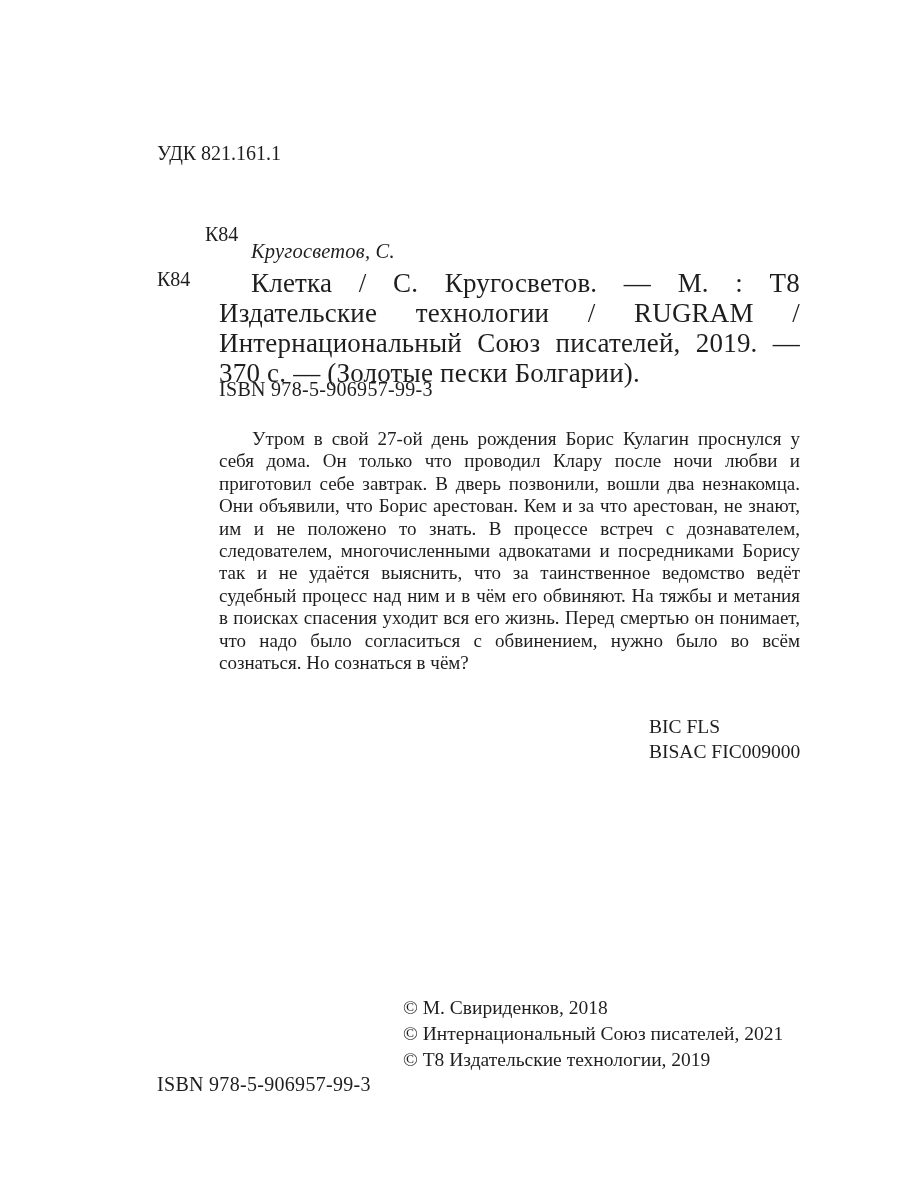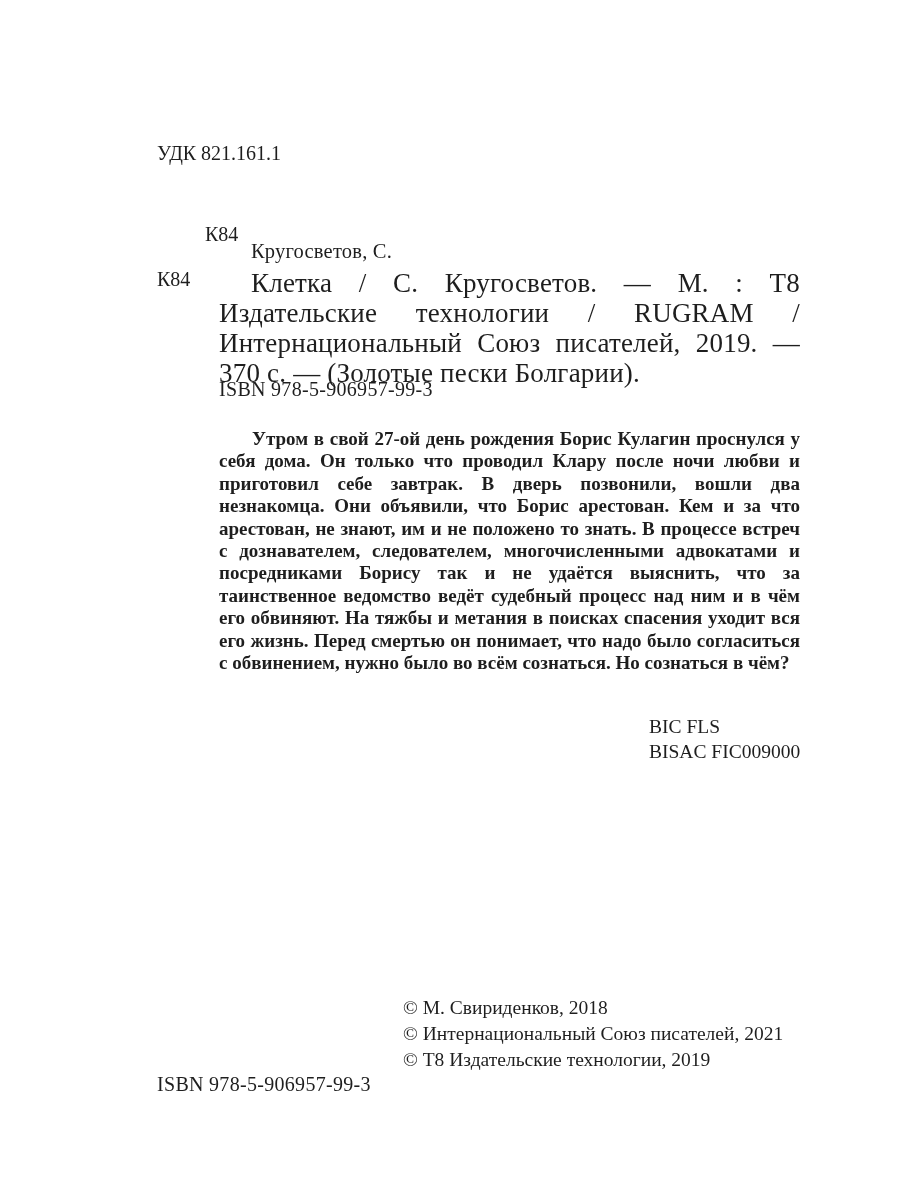--- a/index.html
+++ b/index.html
@@ -23,20 +23,21 @@
     font-size: 20px;
     line-height: 27px;
     white-space: pre;
   }
   .udk-block .author-code { padding-left: 48px; }
 
   .author-line {
     left: 222px; top: 240px;
     font-size: 20.5px;
     letter-spacing: 0.2px;
+    font-style: italic;
   }
 
   .margin-code {
     left: 128px; top: 268px;
     font-size: 20px;
   }
 
   .catalog-text {
     left: 190px; top: 268px;
     width: 581px;
@@ -53,21 +54,21 @@
     letter-spacing: 0.3px;
   }
 
   .annotation {
     left: 190px; top: 428px;
     width: 581px;
     font-size: 19px;
     line-height: 22.4px;
     text-align: justify;
   }
-  .annotation p { text-indent: 33px; font-weight: bold; }
+  .annotation p { text-indent: 33px; }
 
   .classification {
     left: 620px; top: 714px;
     font-size: 19.5px;
     line-height: 25px;
   }
 
   .copyright-block {
     left: 374px; top: 995px;
     font-size: 19.5px;

